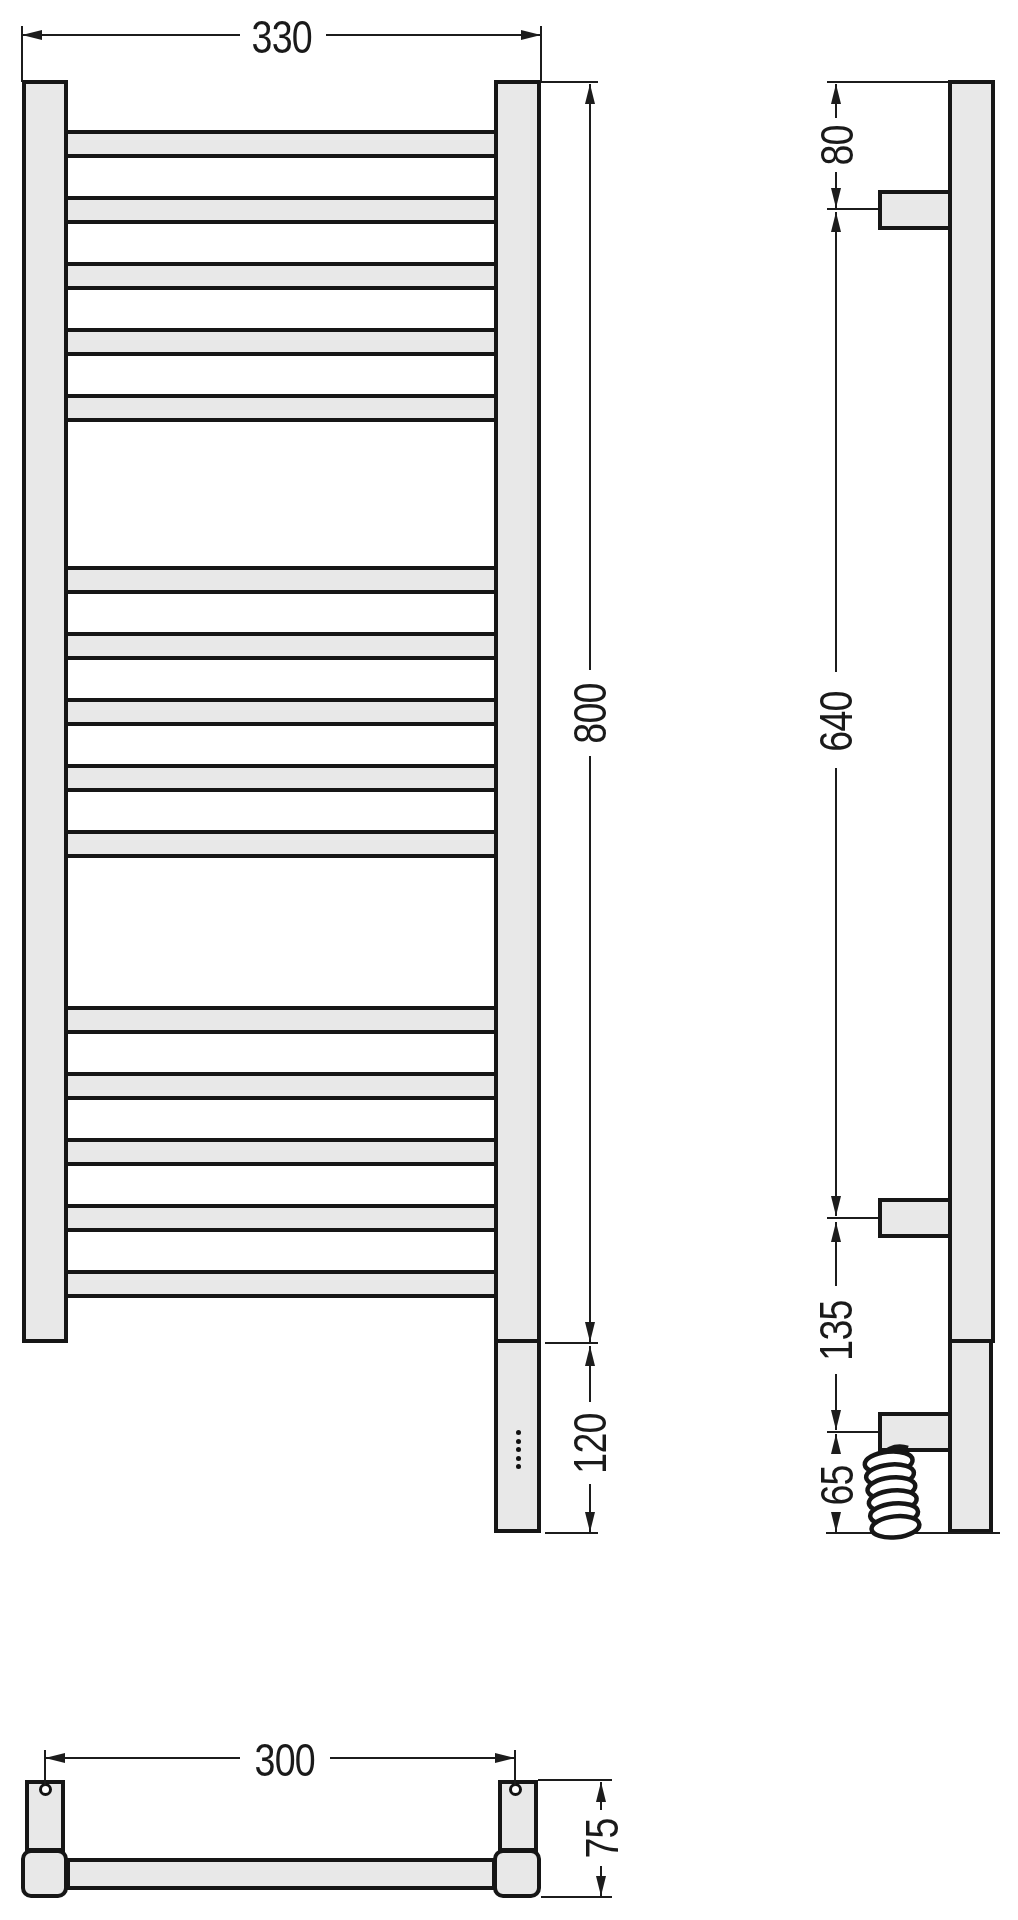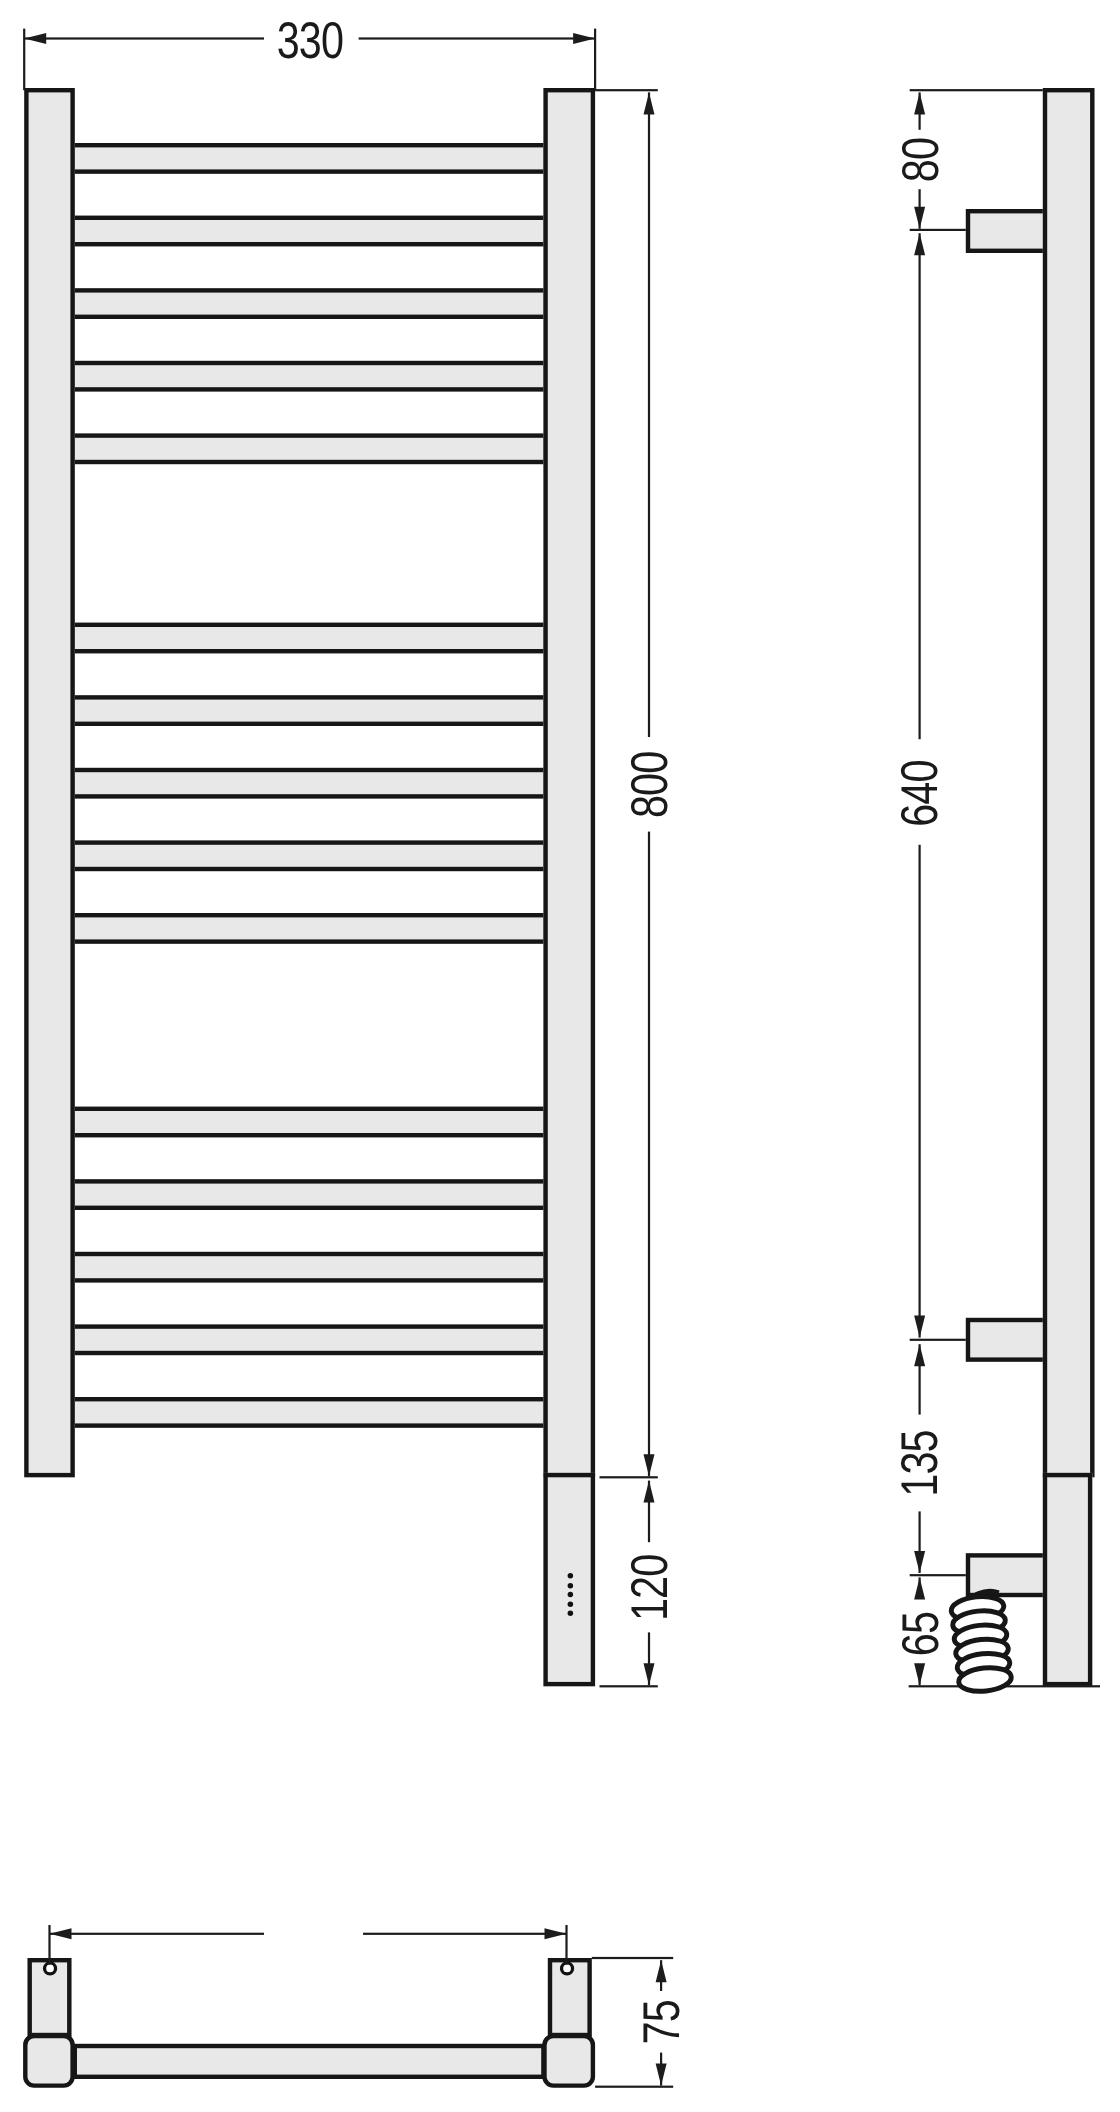--- a/index.html
+++ b/index.html
@@ -136,20 +136,23 @@
       <div class="part" style="left: 25px; top: 1780px; width: 40px; height: 72px;"></div>
       <div class="part" style="left: 498px; top: 1780px; width: 40px; height: 72px;"></div>
       <div class="part blk" style="left: 21px; top: 1849px; width: 47px; height: 49px; border-radius: 10px;"></div>
       <div class="part blk" style="left: 493px; top: 1849px; width: 48px; height: 49px; border-radius: 10px;"></div>
       <div class="ln" style="left: 44px; top: 1750px; width: 2px; height: 36px;"></div>
       <div class="ln" style="left: 514px; top: 1750px; width: 2px; height: 36px;"></div>
       <div class="ln" style="left: 45px; top: 1757px; width: 195px; height: 2px;"></div>
       <div class="ln" style="left: 330px; top: 1757px; width: 185px; height: 2px;"></div>
       <div class="ar left" style="left: 45px; top: 1753px;"></div>
       <div class="ar right" style="left: 495px; top: 1753px;"></div>
+      <div class="dim-label" style="left: 225px; top: 1699px;">
+        <span class="dtext">300</span>
+      </div>
       <div class="ln" style="left: 538px; top: 1779px; width: 74px; height: 2px;"></div>
       <div class="ln" style="left: 541px; top: 1896px; width: 71px; height: 2px;"></div>
       <div class="ln" style="left: 600px; top: 1782px; width: 2px; height: 28px;"></div>
       <div class="ln" style="left: 600px; top: 1866px; width: 2px; height: 30px;"></div>
       <div class="ar up" style="left: 596px; top: 1782px;"></div>
       <div class="ar down" style="left: 596px; top: 1876px;"></div>
       <div class="dim-label" style="left: 541px; top: 1778px;">
         <span class="dtext rot">75</span>
       </div>
     </div>

